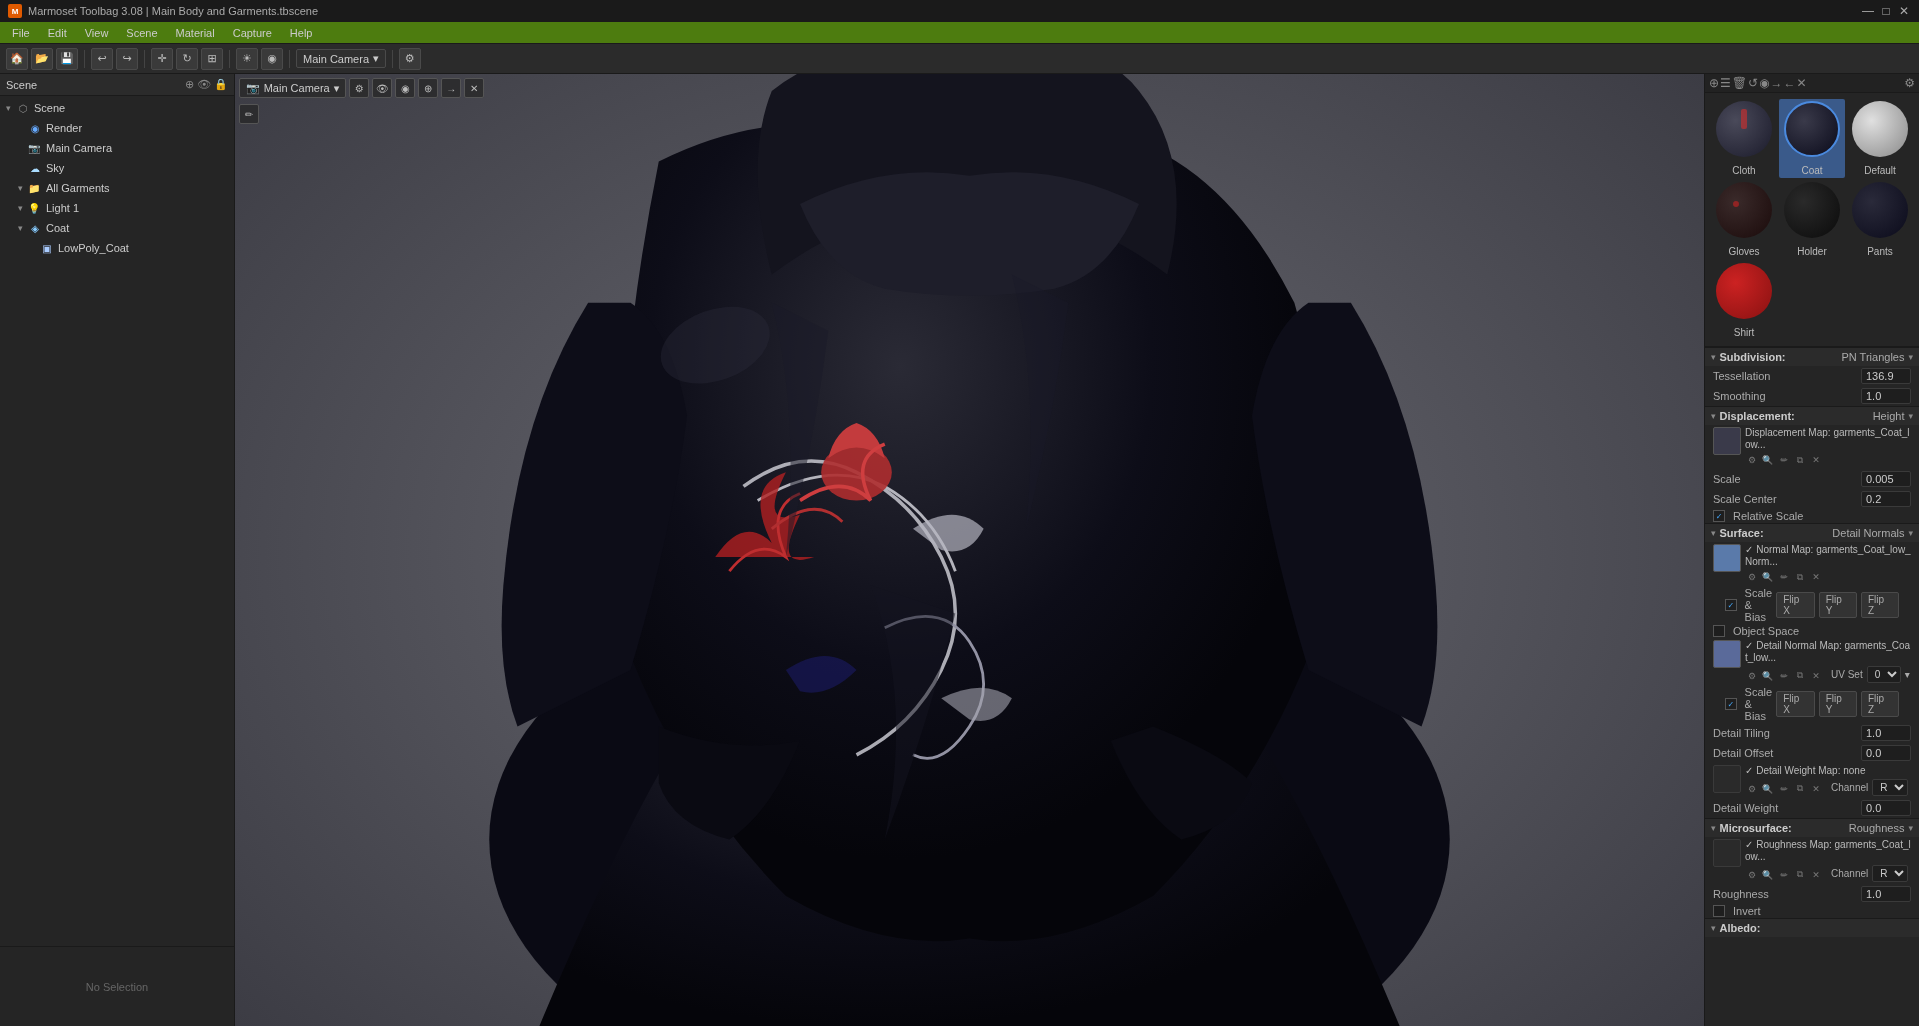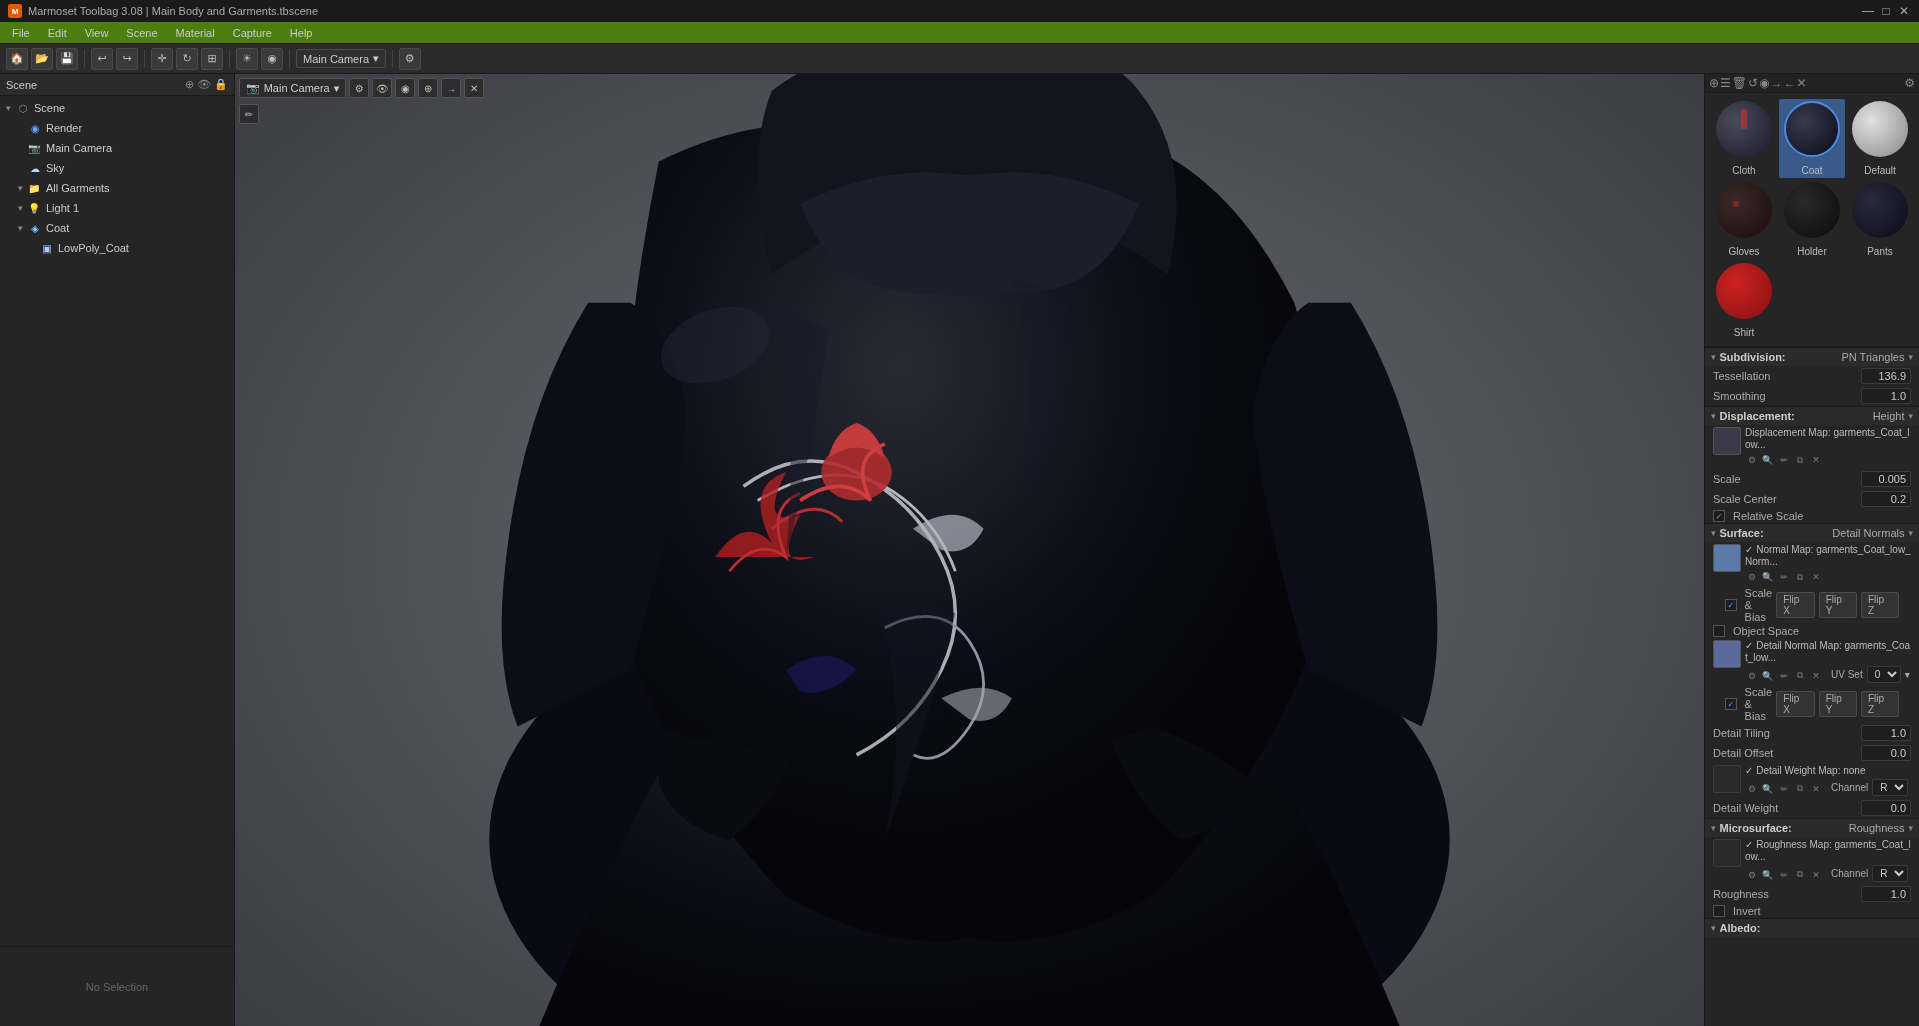--- a/index.html
+++ b/index.html
@@ -79,21 +79,21 @@
     
     .prop-section { border-top: 1px solid #1a1a1a; }
     .prop-section-header { display: flex; align-items: center; padding: 3px 6px; background: #2b2b2b; cursor: pointer; gap: 4px; }
     .prop-section-toggle { color: #888; font-size: 9px; }
     .prop-section-title { font-size: 11px; color: #ccc; font-weight: bold; flex: 1; }
     .prop-section-value { font-size: 11px; color: #aaa; }
     .prop-section-arrow { color: #888; font-size: 9px; }
 
     .prop-row { display: flex; align-items: center; padding: 2px 8px; min-height: 20px; }
     .prop-label { flex: 1; color: #aaa; font-size: 11px; }
-    .prop-value { color: #ccc; font-size: 11px; min-width: 50px; text-align: right; background: #1e1e1e; padding: 1px 4px; border-radius: 2px; border: 1px solid #3a3a3a; }
+    .prop-value { color: #ccc; font-size: 11px; min-width: 50px; background: #1e1e1e; padding: 1px 4px; border-radius: 2px; border: 1px solid #3a3a3a; }
     .prop-checkbox { width: 12px; height: 12px; border: 1px solid #555; background: #1e1e1e; margin-right: 4px; display: flex; align-items: center; justify-content: center; font-size: 8px; color: #4af; }
     .prop-checkbox.checked::after { content: '✓'; }
 
     
     .tex-row { display: flex; align-items: flex-start; padding: 2px 8px; min-height: 24px; }
     .tex-thumb { width: 28px; height: 28px; background: #3a5a8a; border: 1px solid #555; margin-right: 4px; flex-shrink: 0; border-radius: 2px; }
     .tex-blue { background: #5a7aaa; }
     .tex-info { flex: 1; display: flex; flex-direction: column; }
     .tex-name { font-size: 10px; color: #bbb; word-break: break-all; line-height: 1.2; }
     .tex-actions { display: flex; gap: 2px; margin-top: 2px; }

